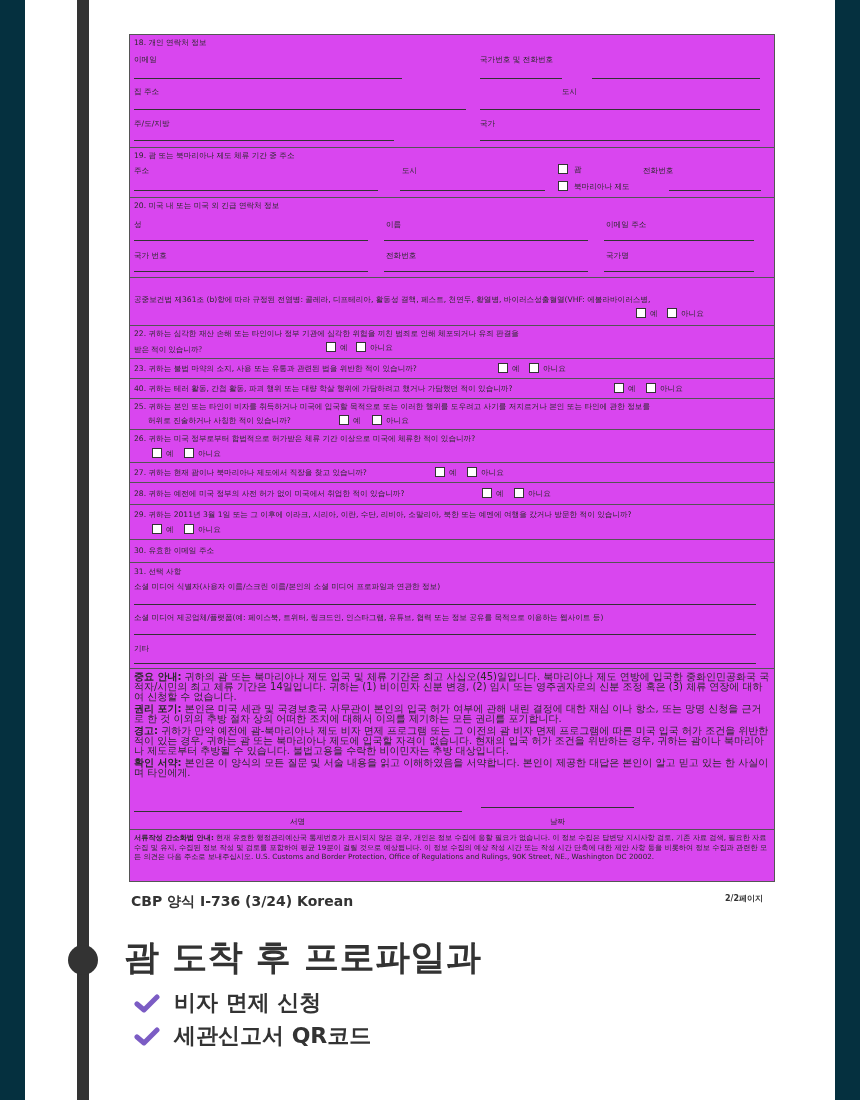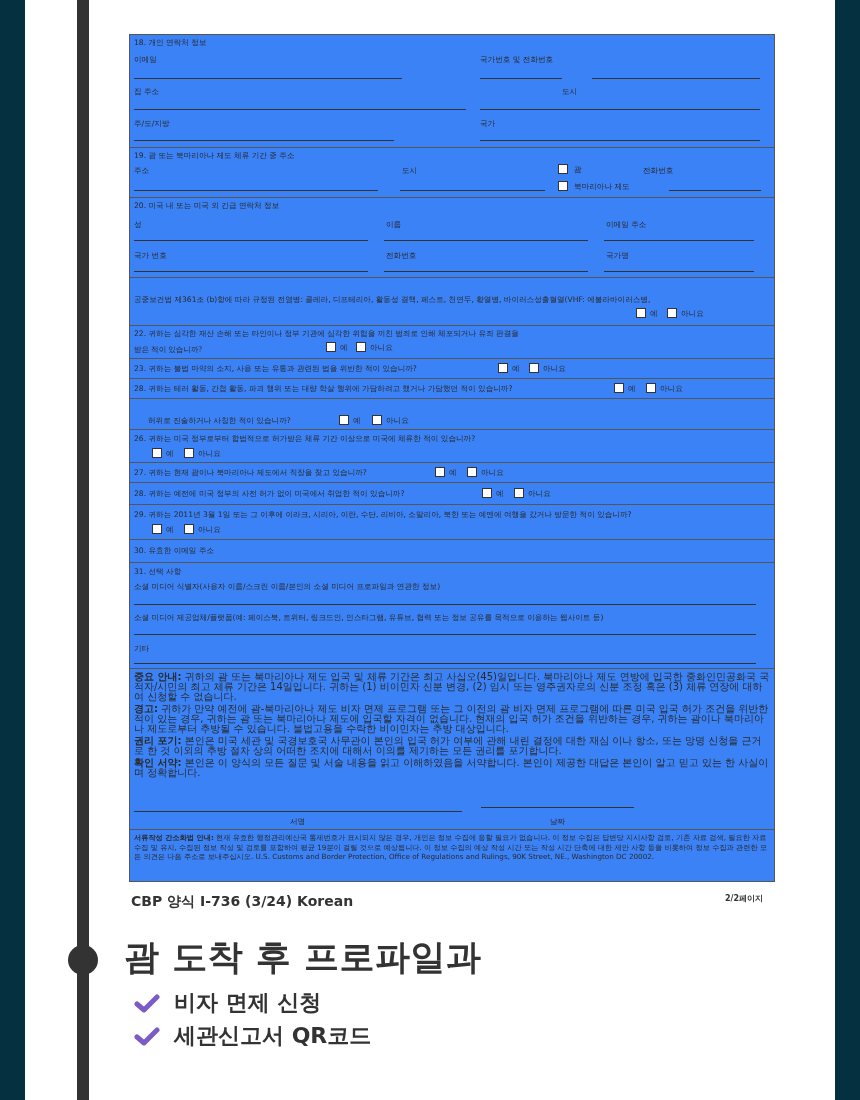--- a/index.html
+++ b/index.html
@@ -4,21 +4,21 @@
 <style>
   * { box-sizing: border-box; margin: 0; padding: 0; }
   html, body { width: 860px; height: 1100px; overflow: hidden; background: #ffffff; }
   body { position: relative; font-family: "DejaVu Sans", sans-serif; color: #222; }
 
   .side-left { position: absolute; left: 0; top: 0; width: 25px; height: 1100px; background: #05303f; }
   .side-right { position: absolute; left: 835px; top: 0; width: 25px; height: 1100px; background: #05303f; }
   .timeline-bar { position: absolute; left: 77px; top: 0; width: 12px; height: 1100px; background: #333333; }
   .timeline-dot { position: absolute; left: 68px; top: 945px; width: 30px; height: 30px; border-radius: 50%; background: #333333; }
 
-  .form { position: absolute; left: 129px; top: 34px; width: 646px; height: 848px; border: 1px solid #555; background: #3b82f6; padding-left: 48px; }
+  .form { position: absolute; left: 129px; top: 34px; width: 646px; height: 848px; border: 1px solid #555; background: #d946ef; padding-left: 48px; }
   .sec { position: absolute; left: 0; width: 644px; border-bottom: 1px solid #555; }
   .t { position: absolute; font-size: 7.6px; line-height: 10px; white-space: nowrap; color: #2a2a2a; }
   .ln { position: absolute; height: 0; border-top: 1px solid #333; }
   .cb { position: absolute; width: 10px; height: 10px; border: 1px solid #333; background: #fff; }
   .cbl { position: absolute; font-size: 7.6px; line-height: 10px; white-space: nowrap; color: #2a2a2a; }
 
   .notice { position: absolute; left: 4px; top: 3px; width: 636px; font-size: 10px; line-height: 10px; color: #2a2a2a; }
   .notice p { margin-bottom: 2px; }
   .notice b { font-weight: bold; }
 
@@ -108,28 +108,29 @@
 
   <div class="sec" style="top:324px;height:20px;">
     <span class="t" style="left:4px;top:5px;">23. 귀하는 불법 마약의 소지, 사용 또는 유통과 관련된 법을 위반한 적이 있습니까?</span>
     <div class="cb" style="left:368px;top:4px;"></div>
     <span class="cbl" style="left:382px;top:5px;">예</span>
     <div class="cb" style="left:399px;top:4px;"></div>
     <span class="cbl" style="left:413px;top:5px;">아니요</span>
   </div>
 
   <div class="sec" style="top:344px;height:20px;">
-    <span class="t" style="left:4px;top:5px;">28. 귀하는 테러 활동, 간첩 활동, 파괴 행위 또는 대량 학살 행위에 가담하려고 했거나 가담했던 적이 있습니까?</span>
+    <span class="t" style="left:4px;top:5px;">40. 귀하는 테러 활동, 간첩 활동, 파괴 행위 또는 대량 학살 행위에 가담하려고 했거나 가담했던 적이 있습니까?</span>
     <div class="cb" style="left:484px;top:4px;"></div>
     <span class="cbl" style="left:498px;top:5px;">예</span>
     <div class="cb" style="left:516px;top:4px;"></div>
     <span class="cbl" style="left:530px;top:5px;">아니요</span>
   </div>
 
   <div class="sec" style="top:364px;height:31px;">
+    <span class="t" style="left:4px;top:3px;">25. 귀하는 본인 또는 타인이 비자를 취득하거나 미국에 입국할 목적으로 또는 이러한 행위를 도우려고 사기를 저지르거나 본인 또는 타인에 관한 정보를</span>
     <span class="t" style="left:18px;top:17px;">허위로 진술하거나 사칭한 적이 있습니까?</span>
     <div class="cb" style="left:209px;top:16px;"></div>
     <span class="cbl" style="left:223px;top:17px;">예</span>
     <div class="cb" style="left:242px;top:16px;"></div>
     <span class="cbl" style="left:256px;top:17px;">아니요</span>
   </div>
 
   <div class="sec" style="top:395px;height:33px;">
     <span class="t" style="left:4px;top:4px;">26. 귀하는 미국 정부로부터 합법적으로 허가받은 체류 기간 이상으로 미국에 체류한 적이 있습니까?</span>
     <div class="cb" style="left:22px;top:18px;"></div>
@@ -172,23 +173,23 @@
     <div class="ln" style="left:4px;top:41px;width:622px;"></div>
     <span class="t" style="left:4px;top:50px;">소셜 미디어 제공업체/플랫폼(예: 페이스북, 트위터, 링크드인, 인스타그램, 유튜브, 협력 또는 정보 공유를 목적으로 이용하는 웹사이트 등)</span>
     <div class="ln" style="left:4px;top:71px;width:622px;"></div>
     <span class="t" style="left:4px;top:81px;">기타</span>
     <div class="ln" style="left:4px;top:100px;width:622px;"></div>
   </div>
 
   <div class="sec" style="top:634px;height:161px;">
     <div class="notice">
       <p><b>중요 안내:</b><span> 귀하의 괌 또는 북마리아나 제도 입국 및 체류 기간은 최고 사십오(45)일입니다. 북마리아나 제도 연방에 입국한 중화인민공화국 국적자/시민의 최고 체류 기간은 14일입니다. 귀하는 (1) 비이민자 신분 변경, (2) 임시 또는 영주권자로의 신분 조정 혹은 (3) 체류 연장에 대하여 신청할 수 없습니다.</span></p>
+      <p><b>권리 포기:</b><span> 본인은 미국 세관 및 국경보호국 사무관이 본인의 입국 허가 여부에 관해 내린 결정에 대한 재심 이나 항소, 또는 망명 신청을 근거로 한 것 이외의 추방 절차 상의 어떠한 조치에 대해서 이의를 제기하는 모든 권리를 포기합니다.</span></p>
       <p><b>경고:</b><span> 귀하가 만약 예전에 괌-북마리아나 제도 비자 면제 프로그램 또는 그 이전의 괌 비자 면제 프로그램에 따른 미국 입국 허가 조건을 위반한 적이 있는 경우, 귀하는 괌 또는 북마리아나 제도에 입국할 자격이 없습니다. 현재의 입국 허가 조건을 위반하는 경우, 귀하는 괌이나 북마리아나 제도로부터 추방될 수 있습니다. 불법고용을 수락한 비이민자는 추방 대상입니다.</span></p>
-      <p><b>권리 포기:</b><span> 본인은 미국 세관 및 국경보호국 사무관이 본인의 입국 허가 여부에 관해 내린 결정에 대한 재심 이나 항소, 또는 망명 신청을 근거로 한 것 이외의 추방 절차 상의 어떠한 조치에 대해서 이의를 제기하는 모든 권리를 포기합니다.</span></p>
-      <p><b>확인 서약:</b><span> 본인은 이 양식의 모든 질문 및 서술 내용을 읽고 이해하였음을 서약합니다. 본인이 제공한 대답은 본인이 알고 믿고 있는 한 사실이며 정확합니다.</span></p>
+      <p><b>확인 서약:</b><span> 본인은 이 양식의 모든 질문 및 서술 내용을 읽고 이해하였음을 서약합니다. 본인이 제공한 대답은 본인이 알고 믿고 있는 한 사실이며 타인에게.</span></p>
     </div>
     <div class="ln" style="left:4px;top:176px;width:328px;top:142px;"></div>
     <div class="ln" style="left:351px;top:138px;width:153px;"></div>
     <span class="t" style="left:160px;top:148px;">서명</span>
     <span class="t" style="left:420px;top:148px;">날짜</span>
   </div>
 
   <div class="sec" style="top:795px;height:51px;border-bottom:none;">
     <div class="paperwork"><b>서류작성 간소화법 안내:</b><span> 현재 유효한 행정관리예산국 통제번호가 표시되지 않은 경우, 개인은 정보 수집에 응할 필요가 없습니다. 이 정보 수집은 답변당 지시사항 검토, 기존 자료 검색, 필요한 자료 수집 및 유지, 수집된 정보 작성 및 검토를 포함하여 평균 19분이 걸릴 것으로 예상됩니다. 이 정보 수집의 예상 작성 시간 또는 작성 시간 단축에 대한 제안 사항 등을 비롯하여 정보 수집과 관련한 모든 의견은 다음 주소로 보내주십시오. U.S. Customs and Border Protection, Office of Regulations and Rulings, 90K Street, NE., Washington DC 20002.</span></div>
   </div>

